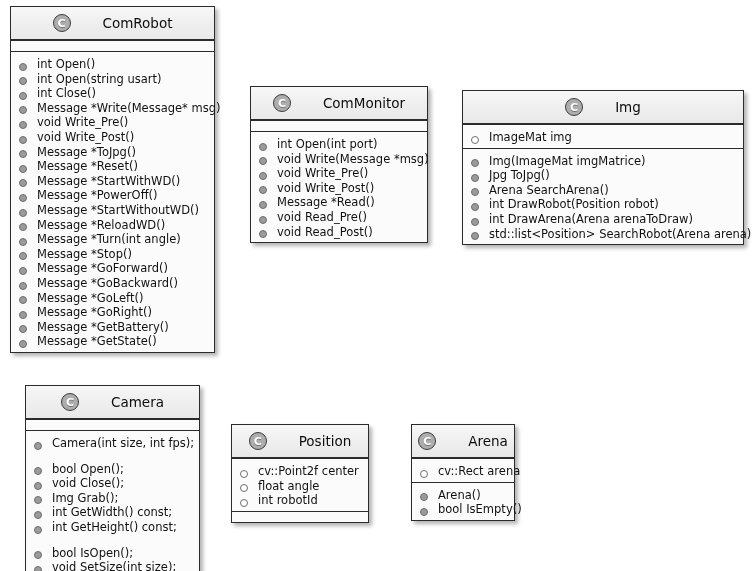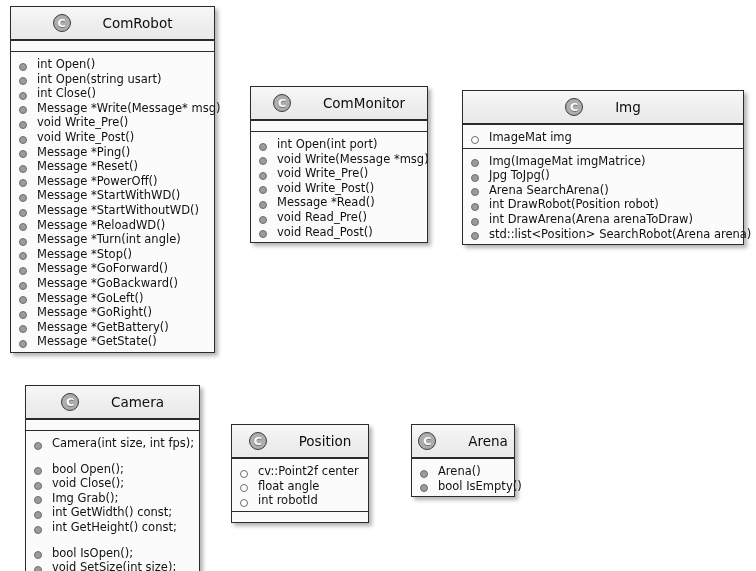--- a/index.html
+++ b/index.html
@@ -152,36 +152,36 @@
         <div class="uml-member">
           <span class="vis-marker method"></span>
           <span class="member-text">void Write_Pre()</span>
         </div>
         <div class="uml-member">
           <span class="vis-marker method"></span>
           <span class="member-text">void Write_Post()</span>
         </div>
         <div class="uml-member">
           <span class="vis-marker method"></span>
-          <span class="member-text">Message *Ping()</span>
+          <span class="member-text">Message *ToJpg()</span>
         </div>
         <div class="uml-member">
           <span class="vis-marker method"></span>
           <span class="member-text">Message *Reset()</span>
         </div>
         <div class="uml-member">
           <span class="vis-marker method"></span>
+          <span class="member-text">Message *StartWithWD()</span>
+        </div>
+        <div class="uml-member">
+          <span class="vis-marker method"></span>
           <span class="member-text">Message *PowerOff()</span>
         </div>
         <div class="uml-member">
           <span class="vis-marker method"></span>
-          <span class="member-text">Message *StartWithWD()</span>
-        </div>
-        <div class="uml-member">
-          <span class="vis-marker method"></span>
           <span class="member-text">Message *StartWithoutWD()</span>
         </div>
         <div class="uml-member">
           <span class="vis-marker method"></span>
           <span class="member-text">Message *ReloadWD()</span>
         </div>
         <div class="uml-member">
           <span class="vis-marker method"></span>
           <span class="member-text">Message *Turn(int angle)</span>
         </div>
@@ -354,20 +354,26 @@
       </div>
       <div class="uml-compartment divider-top empty"></div>
     </div>
     <div class="uml-class" style="left: 411px; top: 424px; width: 104px;">
       <div class="uml-header">
         <span class="class-icon">C</span>
         <span class="class-title">Arena</span>
       </div>
       <div class="uml-compartment divider-top">
         <div class="uml-member">
+          <span class="vis-marker field"></span>
+          <span class="member-text">cv::Rect arena</span>
+        </div>
+      </div>
+      <div class="uml-compartment divider-top">
+        <div class="uml-member">
           <span class="vis-marker method"></span>
           <span class="member-text">Arena()</span>
         </div>
         <div class="uml-member">
           <span class="vis-marker method"></span>
           <span class="member-text">bool IsEmpty()</span>
         </div>
       </div>
     </div>
   </div>

